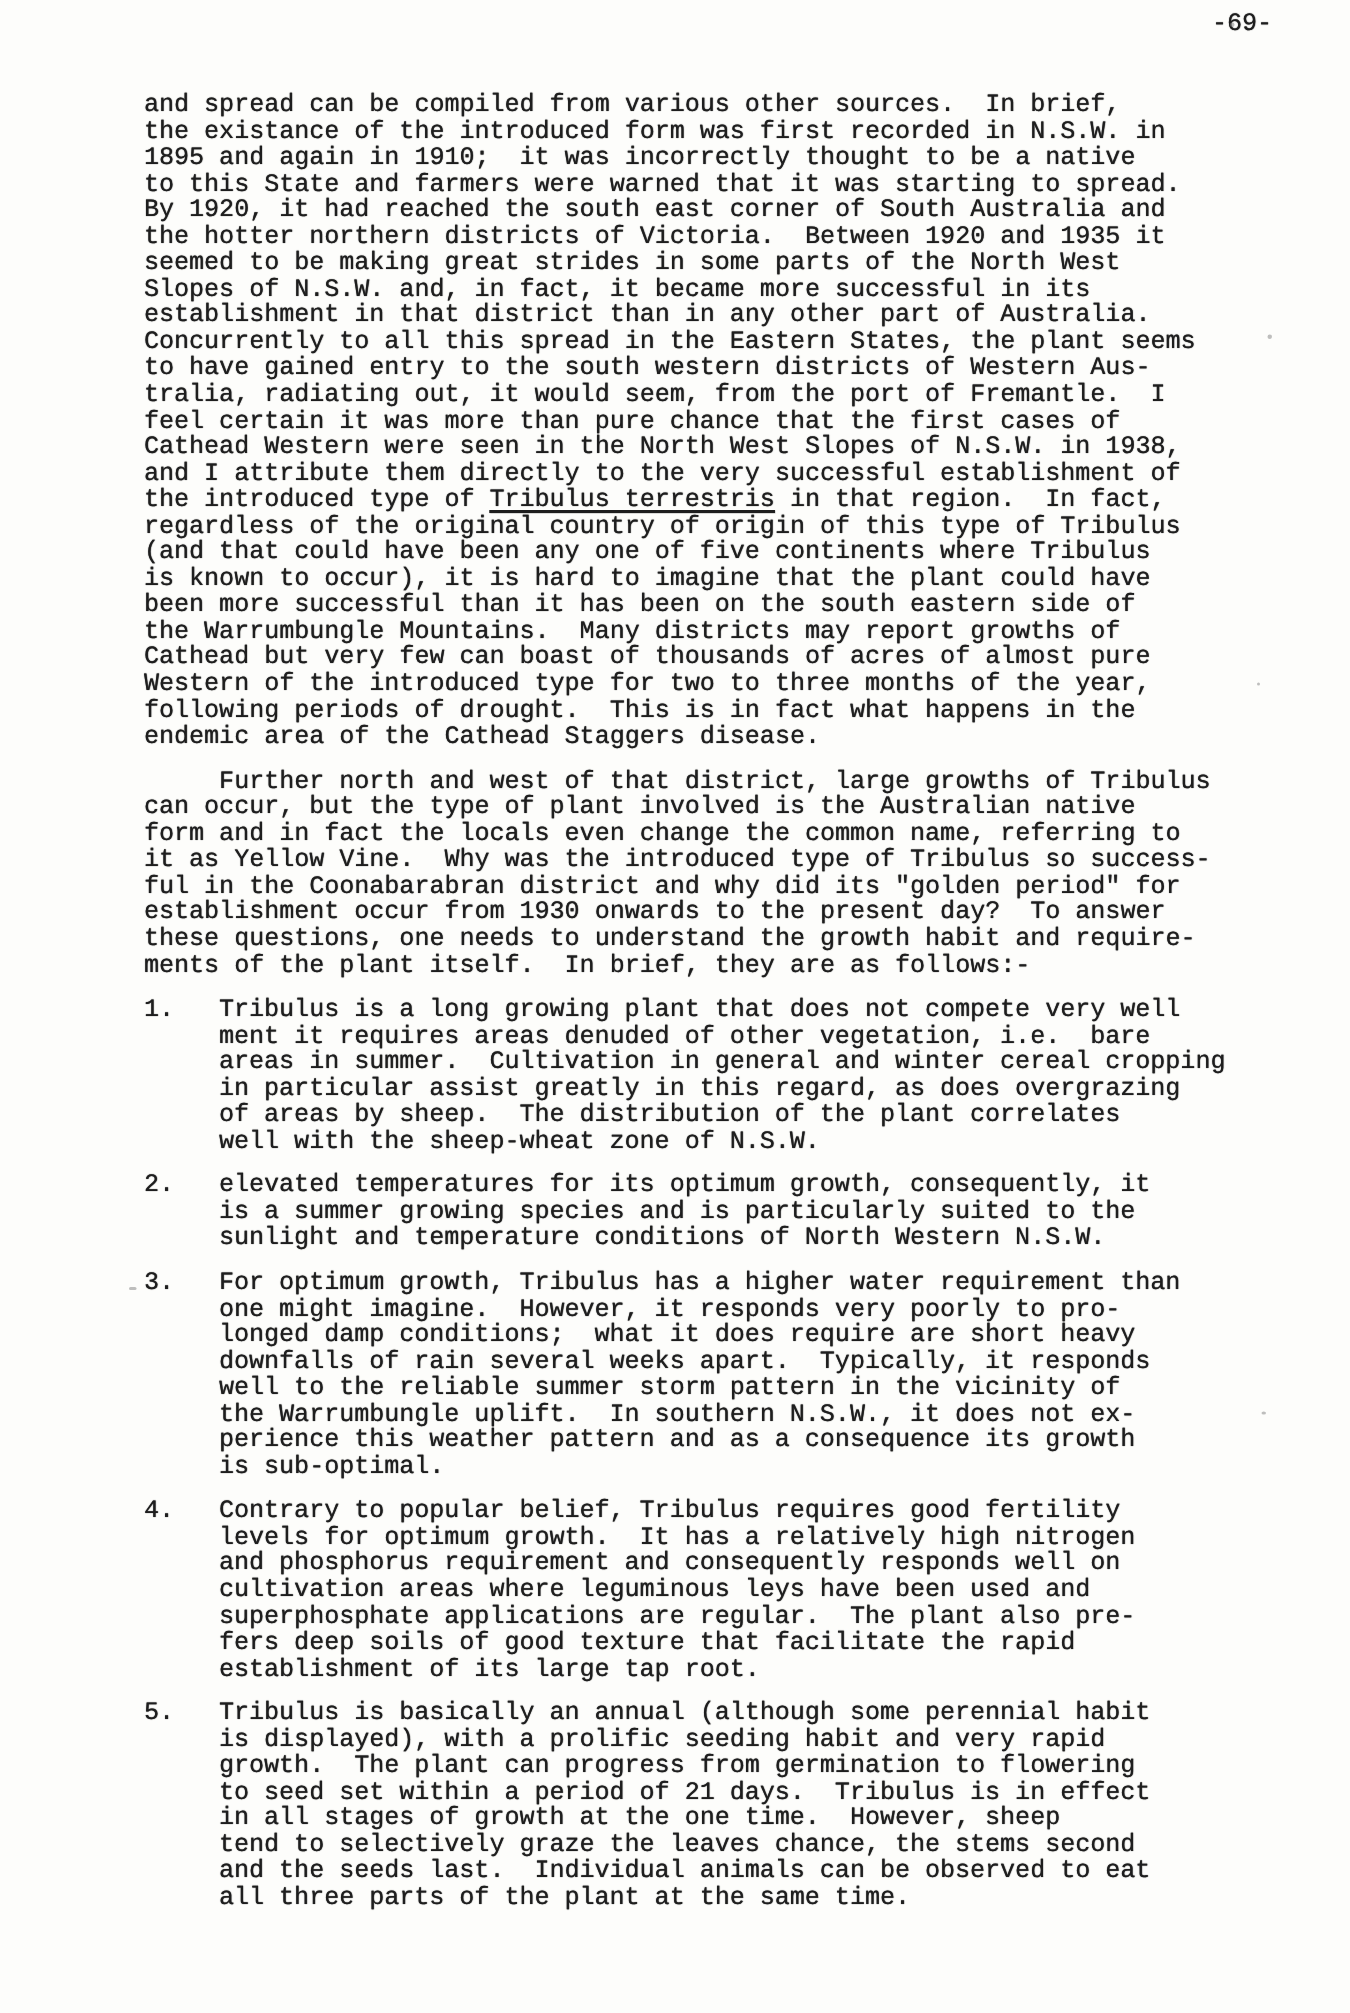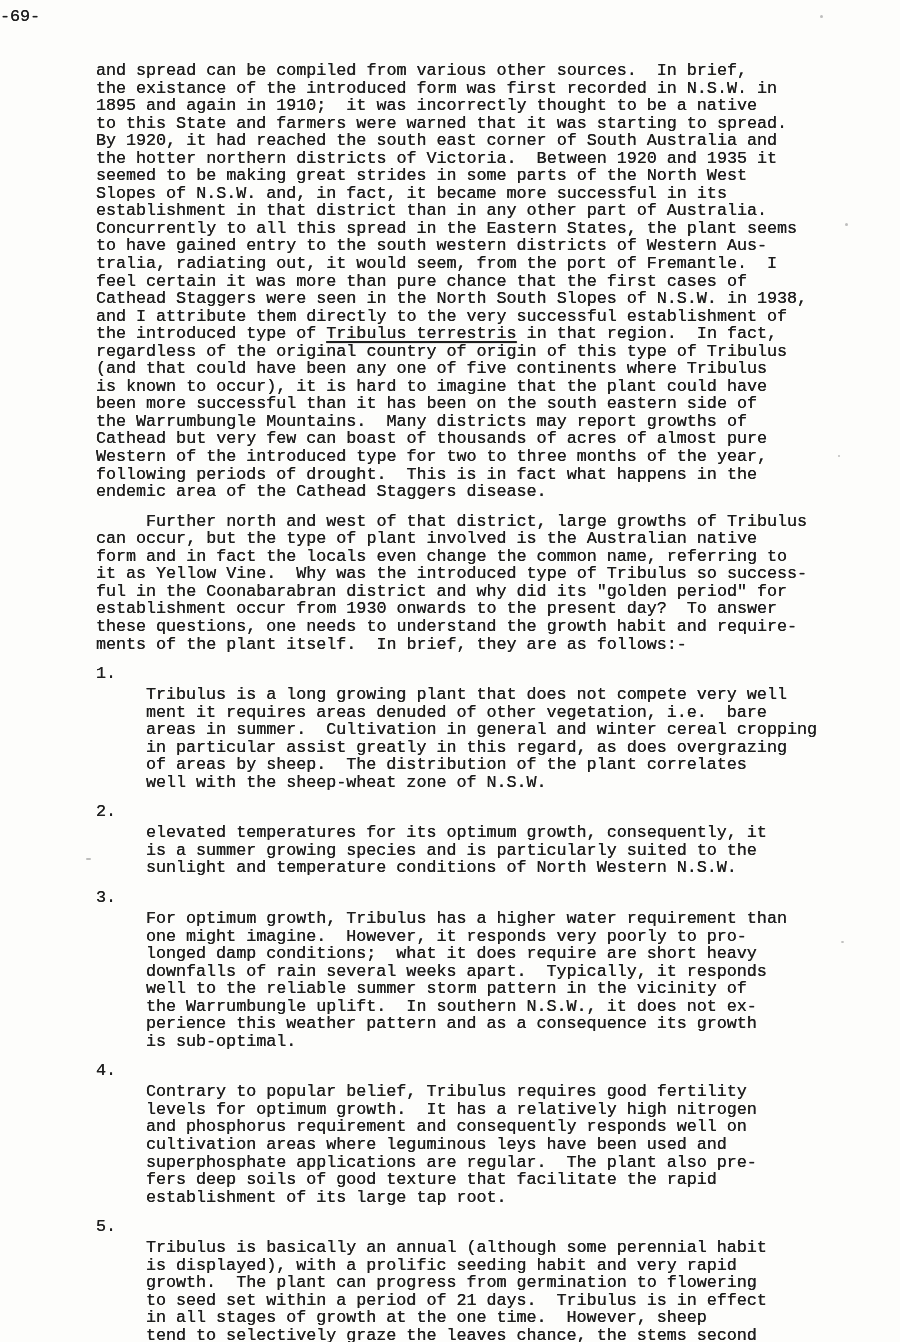--- a/index.html
+++ b/index.html
@@ -13,35 +13,35 @@
     font-size: 16.7px;
     line-height: 17.55px;
     color: #1e1e1e;
     text-shadow: 0 0 0.6px rgba(25,25,25,0.85), 0.3px 0.3px 0.5px rgba(25,25,25,0.35);
   }
   .page-number {
     position: absolute;
     top: 8px;
     left: 0;
     width: 848px;
-    text-align: left;
+    text-align: right;
     white-space: pre;
   }
   .doc-body {
     position: absolute;
     top: 62px;
     left: 96px;
     width: 770px;
   }
   .block { margin: 0 0 12px 0; }
   .block:last-child { margin-bottom: 0; }
   .line { white-space: pre; min-height: 17.55px; }
   .list-item { display: flex; }
   .list-item .num { flex: 0 0 50px; width: 50px; white-space: pre; }
-  .list-item .block-lines { flex: 1 1 auto; margin-top: 21px; }
+  .list-item .block-lines { flex: 1 1 auto; }
   .u {
     text-decoration: underline;
     text-decoration-thickness: 1.6px;
     text-underline-offset: 3px;
   }
   .speck {
     position: absolute;
     background: #8a8a8a;
     opacity: 0.55;
     border-radius: 50%;
@@ -67,21 +67,21 @@
           <div class="line">to this State and farmers were warned that it was starting to spread.</div>
           <div class="line">By 1920, it had reached the south east corner of South Australia and</div>
           <div class="line">the hotter northern districts of Victoria.  Between 1920 and 1935 it</div>
           <div class="line">seemed to be making great strides in some parts of the North West</div>
           <div class="line">Slopes of N.S.W. and, in fact, it became more successful in its</div>
           <div class="line">establishment in that district than in any other part of Australia.</div>
           <div class="line">Concurrently to all this spread in the Eastern States, the plant seems</div>
           <div class="line">to have gained entry to the south western districts of Western Aus-</div>
           <div class="line">tralia, radiating out, it would seem, from the port of Fremantle.  I</div>
           <div class="line">feel certain it was more than pure chance that the first cases of</div>
-          <div class="line">Cathead Staggers were seen in the North South Slopes of N.S.W. in 1938,</div>
+          <div class="line">Cathead Western were seen in the North West Slopes of N.S.W. in 1938,</div>
           <div class="line">and I attribute them directly to the very successful establishment of</div>
           <div class="line"><span>the introduced type of </span><span class="u">Tribulus terrestris</span><span> in that region.  In fact,</span></div>
           <div class="line">regardless of the original country of origin of this type of Tribulus</div>
           <div class="line">(and that could have been any one of five continents where Tribulus</div>
           <div class="line">is known to occur), it is hard to imagine that the plant could have</div>
           <div class="line">been more successful than it has been on the south eastern side of</div>
           <div class="line">the Warrumbungle Mountains.  Many districts may report growths of</div>
           <div class="line">Cathead but very few can boast of thousands of acres of almost pure</div>
           <div class="line">Western of the introduced type for two to three months of the year,</div>
           <div class="line">following periods of drought.  This is in fact what happens in the</div>

